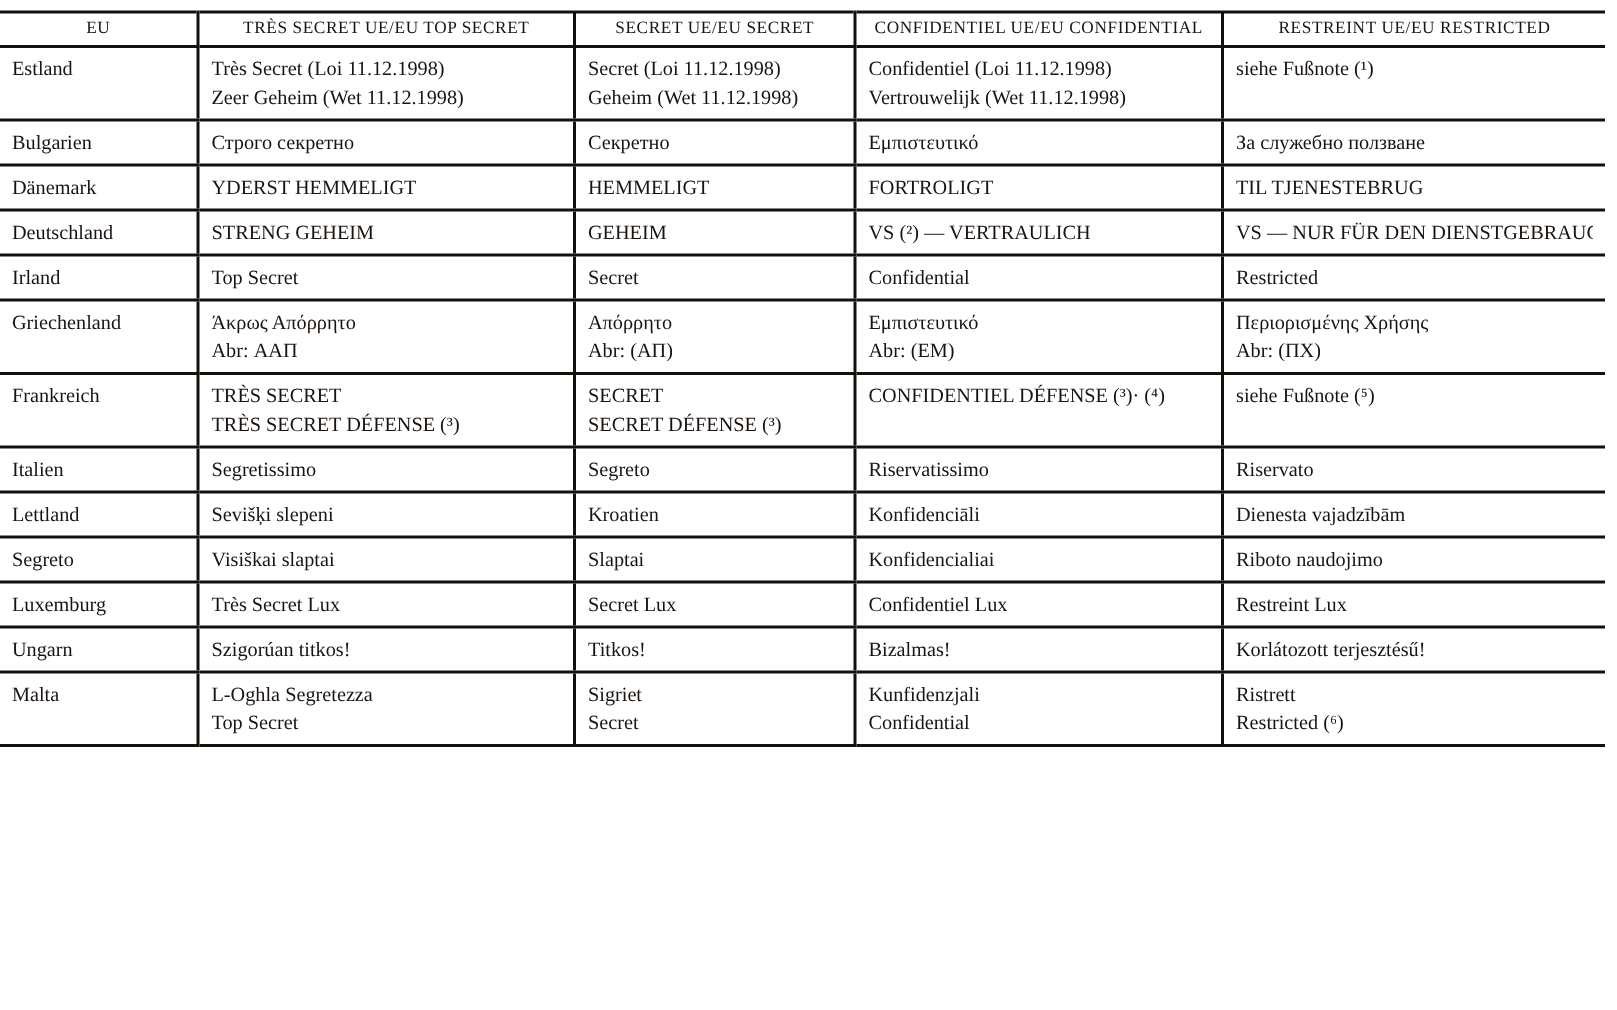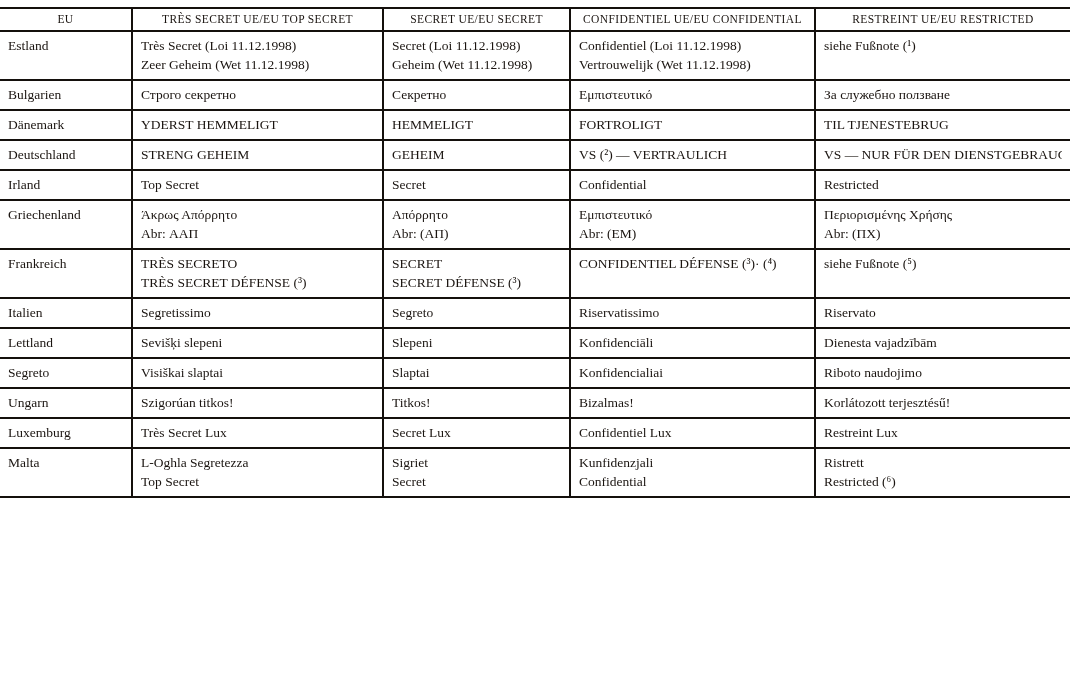--- a/index.html
+++ b/index.html
@@ -166,21 +166,21 @@
             <div class="line">Abr: (ΕΜ)</div>
           </td>
           <td>
             <div class="line">Περιορισμένης Χρήσης</div>
             <div class="line">Abr: (ΠΧ)</div>
           </td>
         </tr>
         <tr>
           <td>Frankreich</td>
           <td>
-            <div class="line">TRÈS SECRETO</div>
+            <div class="line">TRÈS SECRET</div>
             <div class="line">TRÈS SECRET DÉFENSE (³)</div>
           </td>
           <td>
             <div class="line">SECRET</div>
             <div class="line">SECRET DÉFENSE (³)</div>
           </td>
           <td>
             <div class="line">CONFIDENTIEL DÉFENSE (³)·  (⁴)</div>
           </td>
           <td>
@@ -201,21 +201,21 @@
           <td>
             <div class="line">Riservato</div>
           </td>
         </tr>
         <tr>
           <td>Lettland</td>
           <td>
             <div class="line">Sevišķi slepeni</div>
           </td>
           <td>
-            <div class="line">Slepeni</div>
+            <div class="line">Kroatien</div>
           </td>
           <td>
             <div class="line">Konfidenciāli</div>
           </td>
           <td>
             <div class="line">Dienesta vajadzībām</div>
           </td>
         </tr>
         <tr>
           <td>Segreto</td>
@@ -226,47 +226,47 @@
             <div class="line">Slaptai</div>
           </td>
           <td>
             <div class="line">Konfidencialiai</div>
           </td>
           <td>
             <div class="line">Riboto naudojimo</div>
           </td>
         </tr>
         <tr>
+          <td>Luxemburg</td>
+          <td>
+            <div class="line">Très Secret Lux</div>
+          </td>
+          <td>
+            <div class="line">Secret Lux</div>
+          </td>
+          <td>
+            <div class="line">Confidentiel Lux</div>
+          </td>
+          <td>
+            <div class="line">Restreint Lux</div>
+          </td>
+        </tr>
+        <tr>
           <td>Ungarn</td>
           <td>
             <div class="line">Szigorúan titkos!</div>
           </td>
           <td>
             <div class="line">Titkos!</div>
           </td>
           <td>
             <div class="line">Bizalmas!</div>
           </td>
           <td>
             <div class="line">Korlátozott terjesztésű!</div>
-          </td>
-        </tr>
-        <tr>
-          <td>Luxemburg</td>
-          <td>
-            <div class="line">Très Secret Lux</div>
-          </td>
-          <td>
-            <div class="line">Secret Lux</div>
-          </td>
-          <td>
-            <div class="line">Confidentiel Lux</div>
-          </td>
-          <td>
-            <div class="line">Restreint Lux</div>
           </td>
         </tr>
         <tr>
           <td>Malta</td>
           <td>
             <div class="line">L-Oghla Segretezza</div>
             <div class="line">Top Secret</div>
           </td>
           <td>
             <div class="line">Sigriet</div>

